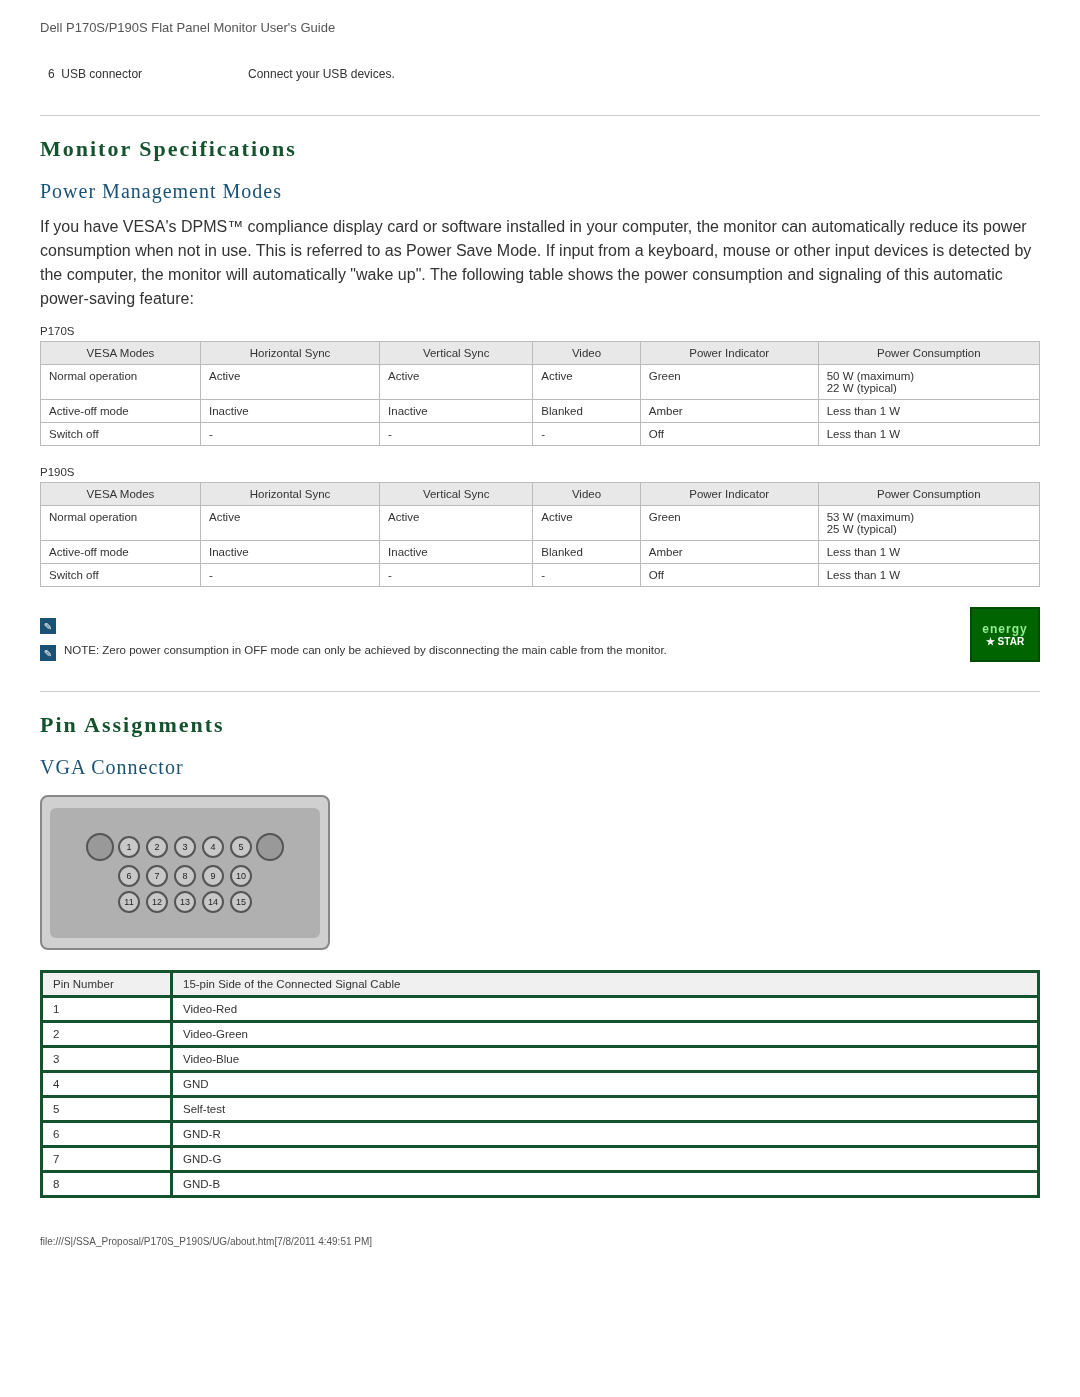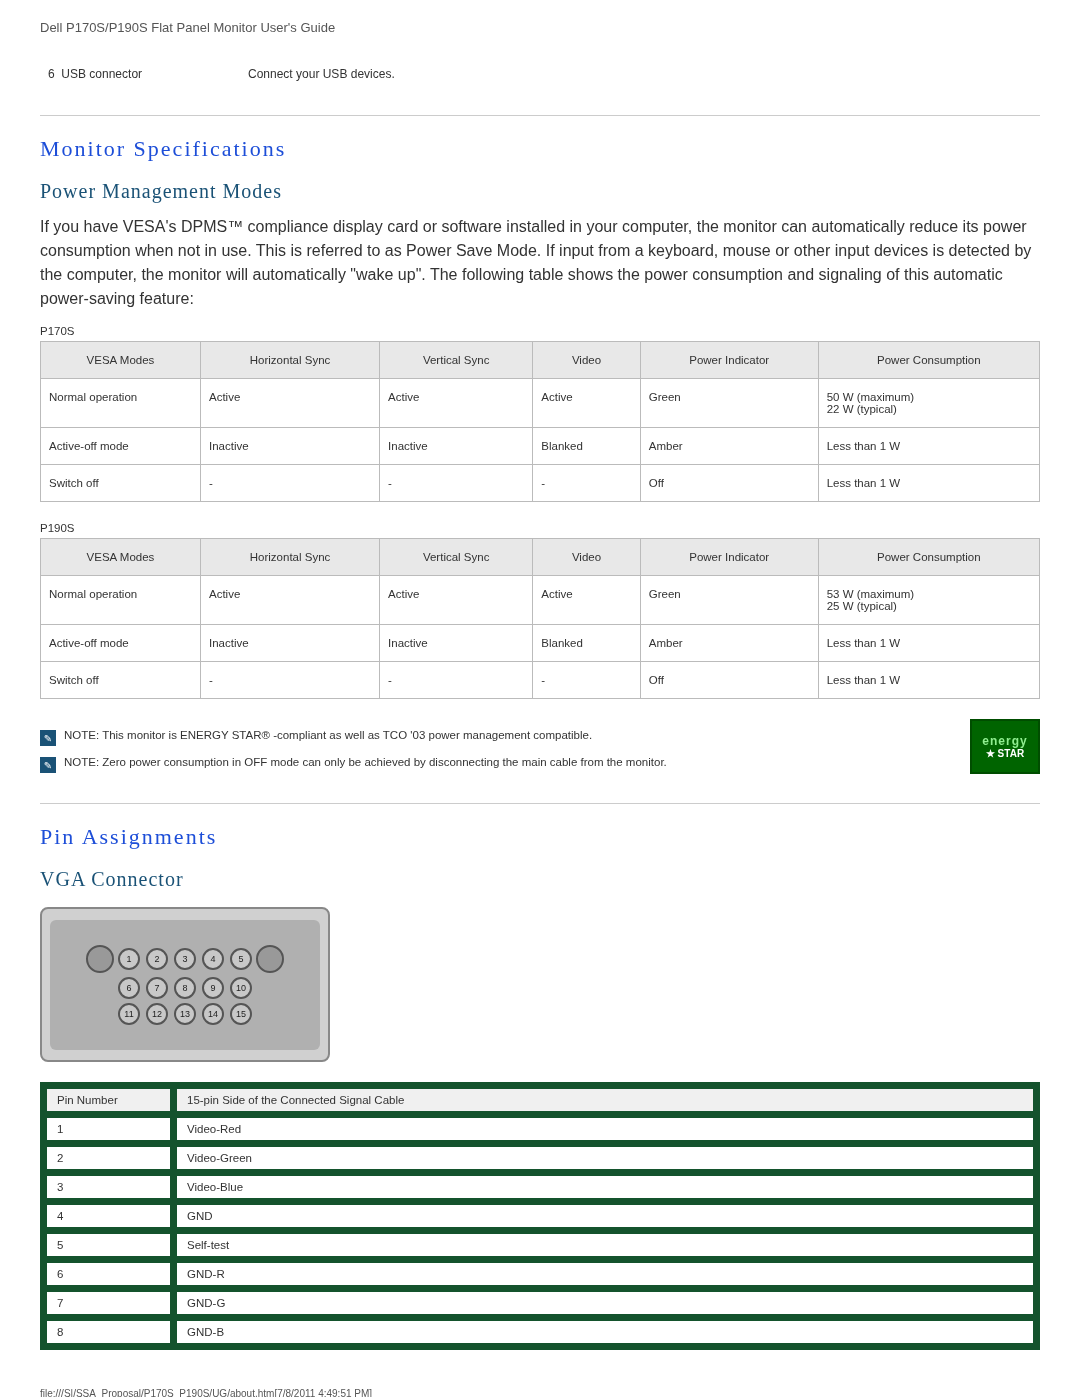--- a/index.html
+++ b/index.html
@@ -31,23 +31,23 @@
       white-space: nowrap;
       width: 200px;
     }
     hr.section-divider {
       border: none;
       border-top: 1px solid #ccc;
       margin: 20px 0;
     }
     h1.section-title {
       font-size: 22px;
-      font-weight: normal;
+      font-weight: bold;
       letter-spacing: 2px;
-      color: #1d4ed8;
+      color: #14532d;
       margin-bottom: 18px;
       font-family: Georgia, serif;
     }
     h2.subsection-title {
       font-size: 20px;
       font-weight: normal;
       letter-spacing: 1px;
       color: #1a5276;
       margin-bottom: 12px;
       font-family: Georgia, serif;
@@ -62,21 +62,21 @@
       margin: 14px 0 4px 0;
     }
     table.spec-table {
       width: 100%;
       border-collapse: collapse;
       margin-bottom: 20px;
       font-size: 11.5px;
     }
     table.spec-table th, table.spec-table td {
       border: 1px solid #bbb;
-      padding: 12px 8px;
+      padding: 5px 8px;
       text-align: left;
       vertical-align: top;
     }
     table.spec-table th {
       background: #e8e8e8;
       text-align: center;
       font-weight: normal;
     }
     table.spec-table td:first-child {
       width: 160px;
@@ -181,21 +181,21 @@
       border-radius: 50%;
       border: 2px solid #555;
       background: #999;
     }
     table.pin-table {
       width: 100%;
       border-collapse: collapse;
       font-size: 11.5px;
     }
     table.pin-table th, table.pin-table td {
-      border: 7px solid #14532d;
+      border: 3px solid #14532d;
       padding: 5px 10px;
       text-align: left;
       vertical-align: top;
     }
     table.pin-table th {
       background: #f0f0f0;
       font-weight: normal;
     }
     table.pin-table td:first-child {
       width: 130px;
@@ -310,21 +310,20 @@
         <td style="white-space: pre-line;">Off</td>
         <td style="white-space: pre-line;">Less than 1 W</td>
       </tr>
     </tbody>
   </table>
 
 <div class="notes-energy-row">
   <div class="notes-col">
     <div class="note-block">
       <div class="note-icon">✎</div>
-      <span>NOTE: This monitor is ENERGY STAR® -compliant as well as TCO '03 power management compatible.</span>
     </div>
     <div class="note-block" style="margin-top:10px;">
       <div class="note-icon">✎</div>
       <span>NOTE: Zero power consumption in OFF mode can only be achieved by disconnecting the main cable from the monitor.</span>
     </div>
   </div>
   <div class="energy-star-badge">
     <div class="energy-text">energy</div>
     <div class="star-text">★ STAR</div>
   </div>

